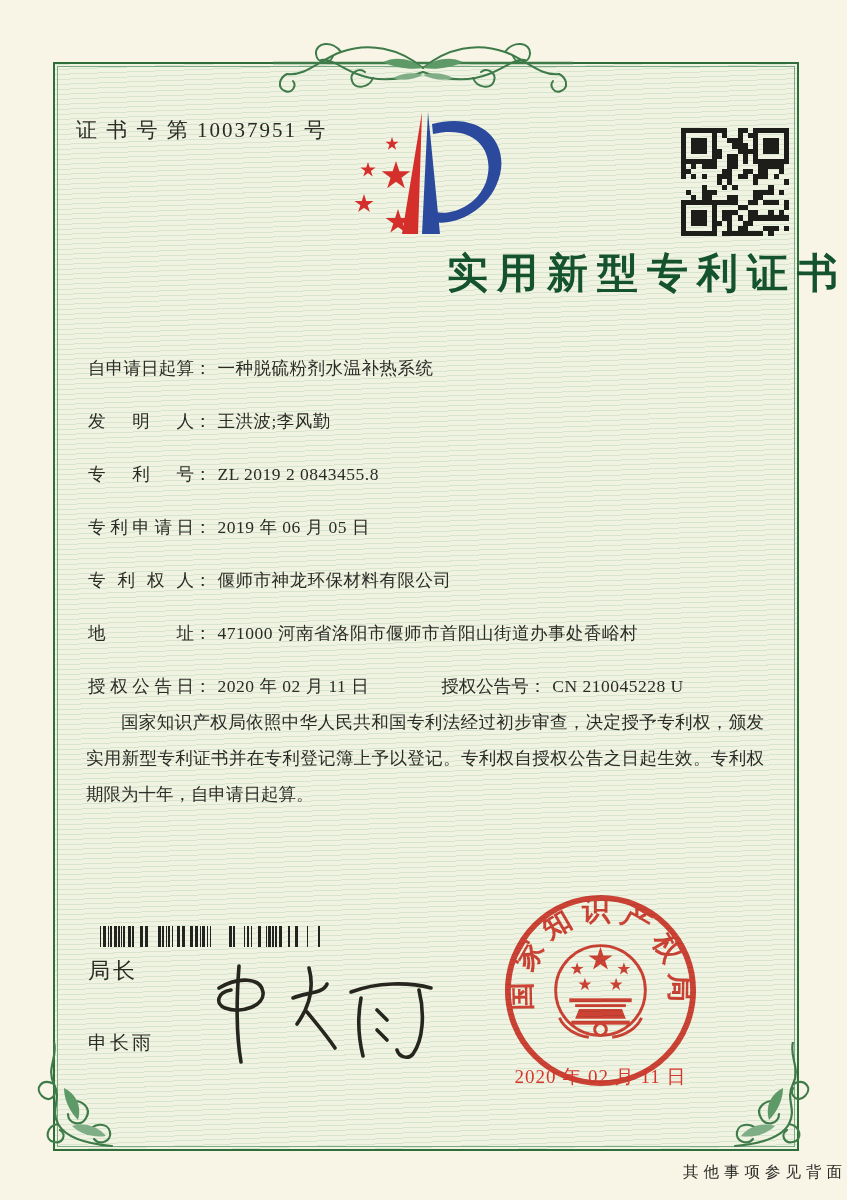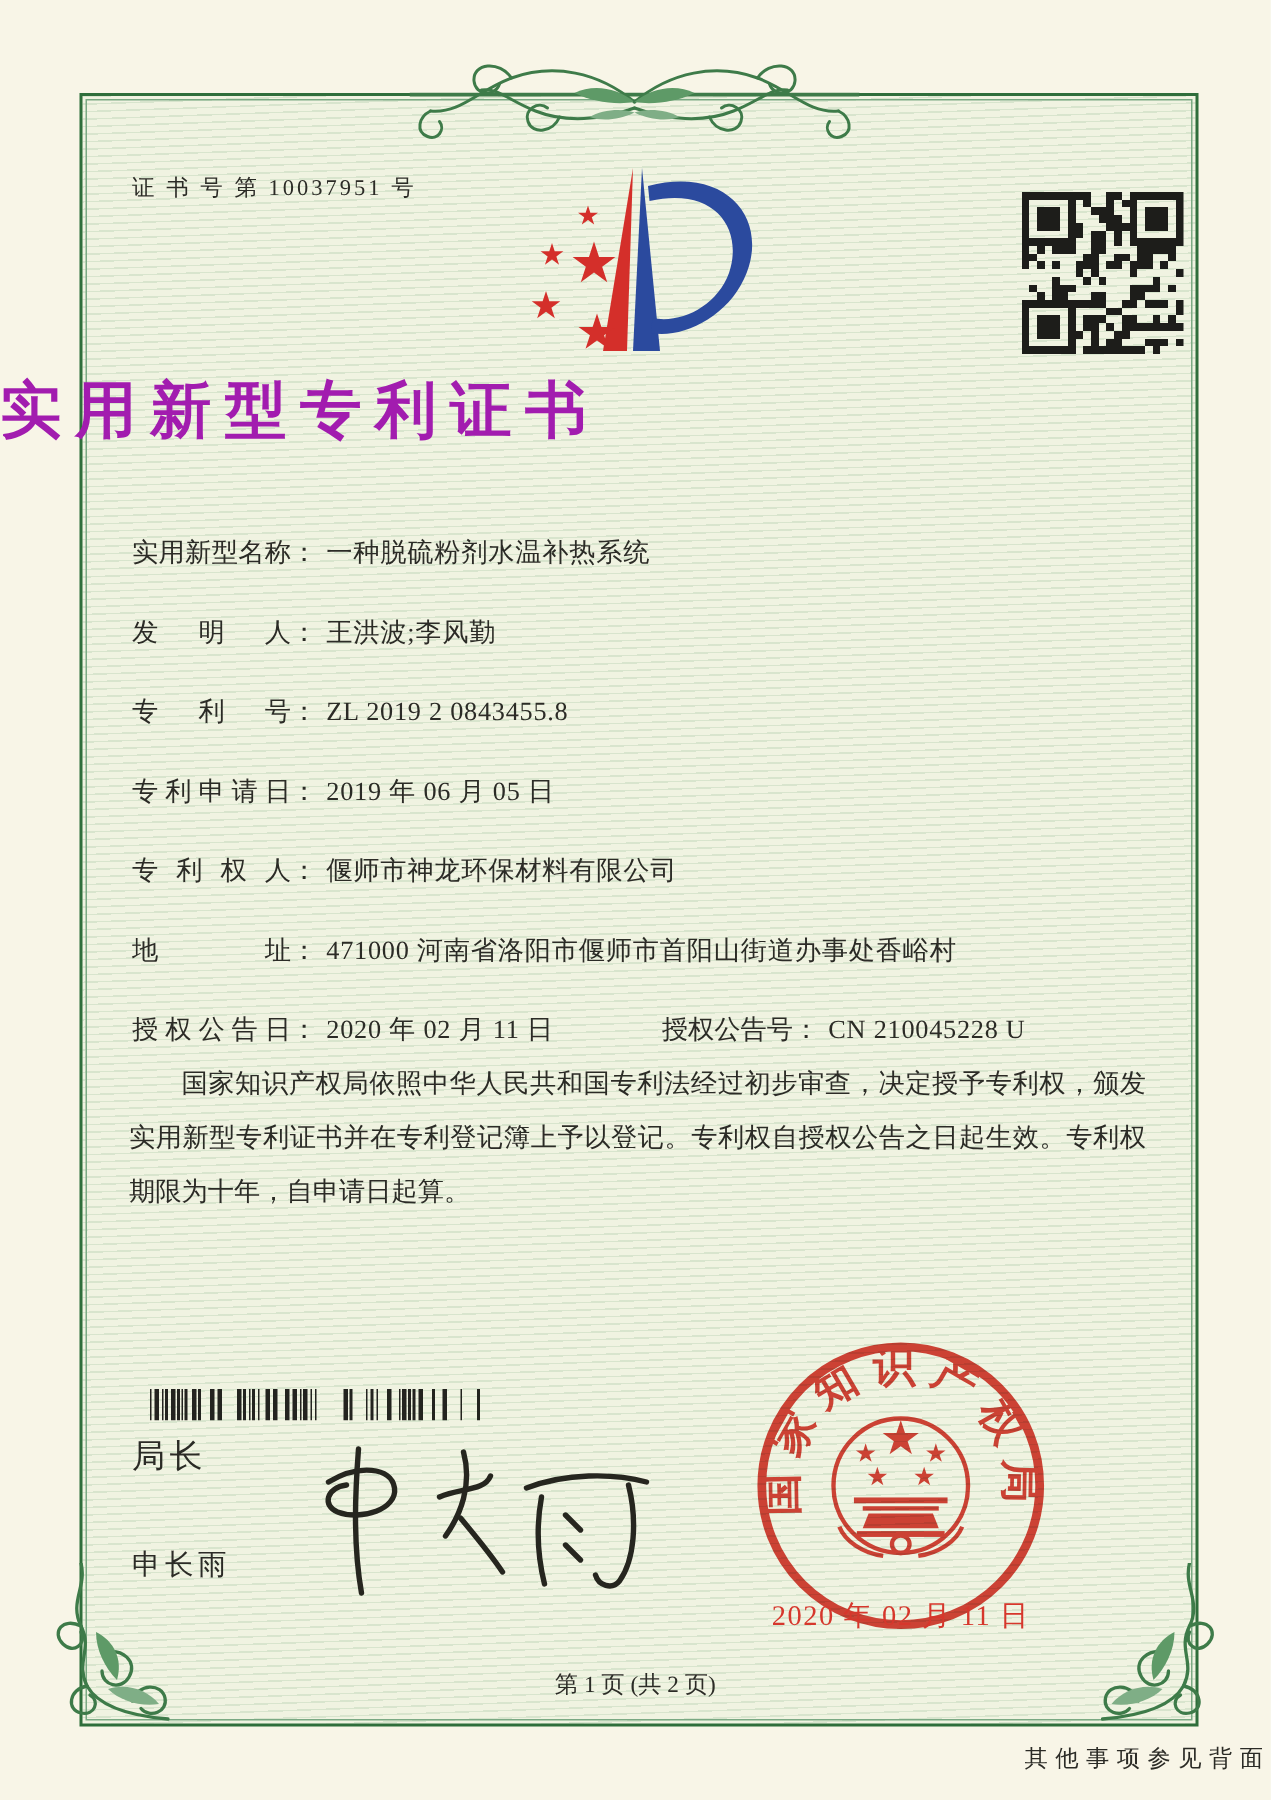--- a/index.html
+++ b/index.html
@@ -20,26 +20,26 @@
       rgba(0,0,0,0) 1px, rgba(0,0,0,0) 5px);
   }
   .frame::after{
     content:"";position:absolute;inset:2px;border:1px solid #7aa983;pointer-events:none;
   }
   .ornament{position:absolute;pointer-events:none;}
   #top-ornament{left:273px;top:28px;width:300px;height:70px;}
   #bl-ornament{left:28px;top:1042px;width:112px;height:112px;}
   #br-ornament{left:707px;top:1042px;width:112px;height:112px;transform:scaleX(-1);}
   
-  .cert-number{position:absolute;left:88px;top:116px;font-size:15px;letter-spacing:2px;}
+  .cert-number{position:absolute;left:76px;top:116px;font-size:21px;letter-spacing:2px;}
   .logo{position:absolute;left:336px;top:108px;width:178px;height:130px;}
   .qr{position:absolute;left:681px;top:128px;width:108px;height:108px;}
   .title{
-    position:absolute;left:0;top:246px;width:100%;text-align:left;
-    font-size:41px;font-weight:bold;letter-spacing:9px;color:#a21caf;
+    position:absolute;left:0;top:246px;width:100%;text-align:right;
+    font-size:41px;font-weight:bold;letter-spacing:9px;color:#14532d;
   }
   
   .fields{position:absolute;left:88px;top:356px;width:680px;}
   .frow{height:53px;font-size:17.5px;white-space:nowrap;}
   .lbl{display:inline-block;width:106px;text-align:justify;text-align-last:justify;vertical-align:bottom;}
   .lbl5{display:inline-block;vertical-align:bottom;}
   .colon{display:inline-block;margin-right:6px;}
   .val{letter-spacing:.5px;margin-top:39px;}
   .grant-no-group{margin-left:72px;}
   
@@ -262,21 +262,21 @@
         <rect x="16" y="2" width="3" height="3"></rect>
         <path fill-rule="evenodd" d="M0 14h7v7h-7zM1 15v5h5v-5z"></path>
         <rect x="2" y="16" width="3" height="3"></rect>
       </g>
     </svg>
 
   <div class="title">实用新型专利证书</div>
 
   <div class="fields">
     <div class="frow">
-      <span class="lbl">实用新型名称</span><span class="colon">：</span><span class="val">一种脱硫粉剂水温补热系统</span>
+      <span class="lbl">自申请日起算</span><span class="colon">：</span><span class="val">一种脱硫粉剂水温补热系统</span>
     </div>
     <div class="frow">
       <span class="lbl">发明人</span><span class="colon">：</span><span class="val">王洪波;李风勤</span>
     </div>
     <div class="frow">
       <span class="lbl">专利号</span><span class="colon">：</span><span class="val">ZL 2019 2 0843455.8</span>
     </div>
     <div class="frow">
       <span class="lbl">专利申请日</span><span class="colon">：</span><span class="val">2019 年 06 月 05 日</span>
     </div>
@@ -379,16 +379,15 @@
       <path d="M78 119 h44 l4 10 h-52 Z" stroke="none"></path>
       <rect x="70" y="131" width="60" height="4" stroke="none"></rect>
       <circle cx="100" cy="140" r="6" fill="none" stroke-width="3"></circle>
       <path d="M58 128 C62 138 74 146 88 148" fill="none" stroke-width="3"></path>
       <path d="M142 128 C138 138 126 146 112 148" fill="none" stroke-width="3"></path>
     </g>
   </svg>
 
   <div class="seal-date">2020 年 02 月 11 日</div>
 
-  <div class="page-num">第 1 页 (共 2 页)</div>
   <div class="back-note">其他事项参见背面</div>
 
 </div>
 
 </body></html>

